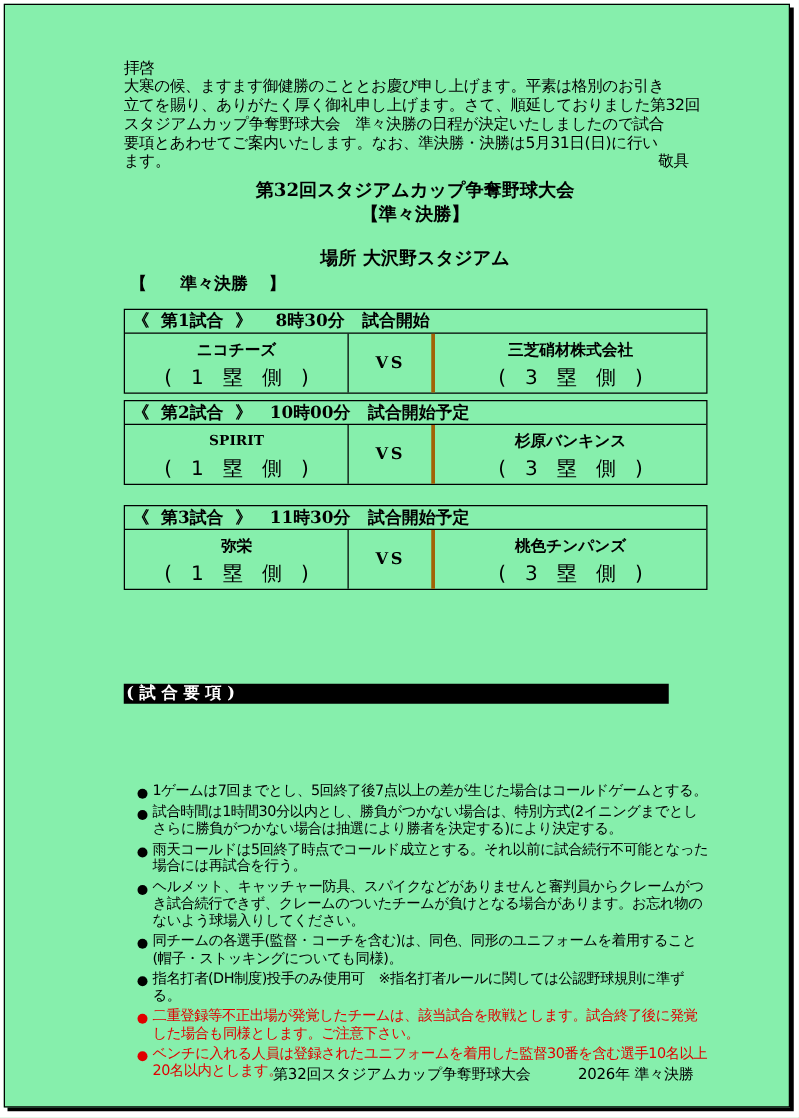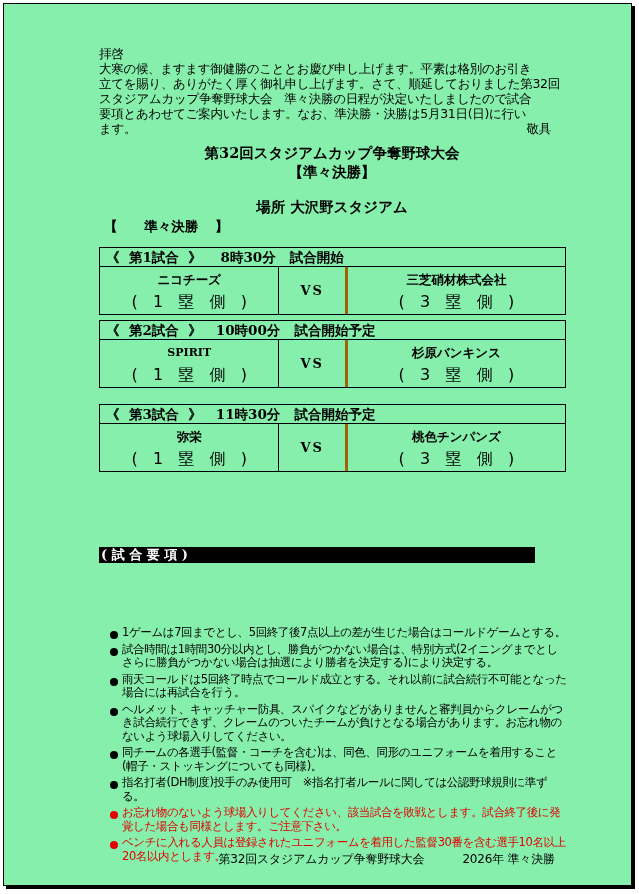--- a/index.html
+++ b/index.html
@@ -106,21 +106,21 @@
 
   <div class="abs rules-bar">( 試 合 要 項 )</div>
 
   <div class="abs rules">
     <div class="rule"><span class="bullet"></span><span>1ゲームは7回までとし、5回終了後7点以上の差が生じた場合はコールドゲームとする。</span></div>
     <div class="rule"><span class="bullet"></span><span>試合時間は1時間30分以内とし、勝負がつかない場合は、特別方式(2イニングまでとしさらに勝負がつかない場合は抽選により勝者を決定する)により決定する。</span></div>
     <div class="rule"><span class="bullet"></span><span>雨天コールドは5回終了時点でコールド成立とする。それ以前に試合続行不可能となった場合には再試合を行う。</span></div>
     <div class="rule"><span class="bullet"></span><span>ヘルメット、キャッチャー防具、スパイクなどがありませんと審判員からクレームがつき試合続行できず、クレームのついたチームが負けとなる場合があります。お忘れ物のないよう球場入りしてください。</span></div>
     <div class="rule"><span class="bullet"></span><span>同チームの各選手(監督・コーチを含む)は、同色、同形のユニフォームを着用すること(帽子・ストッキングについても同様)。</span></div>
     <div class="rule"><span class="bullet"></span><span>指名打者(DH制度)投手のみ使用可　※指名打者ルールに関しては公認野球規則に準ずる。</span></div>
-    <div class="rule red-rule"><span class="bullet"></span><span>お忘れ物のないよう球場入りしてください、該当試合を敗戦とします。試合終了後に発覚した場合も同様とします。ご注意下さい。</span></div>
+    <div class="rule red-rule"><span class="bullet"></span><span>二重登録等不正出場が発覚したチームは、該当試合を敗戦とします。試合終了後に発覚した場合も同様とします。ご注意下さい。</span></div>
     <div class="rule red-rule"><span class="bullet"></span><span>ベンチに入れる人員は登録されたユニフォームを着用した監督30番を含む選手10名以上20名以内とします。</span></div>
   </div>
 
   <div class="abs footer">
     <span>第32回スタジアムカップ争奪野球大会</span><span style="display:inline-block;width:38px"></span><span>2026年 準々決勝</span>
   </div>
 
 </div>
 
 </body></html>

